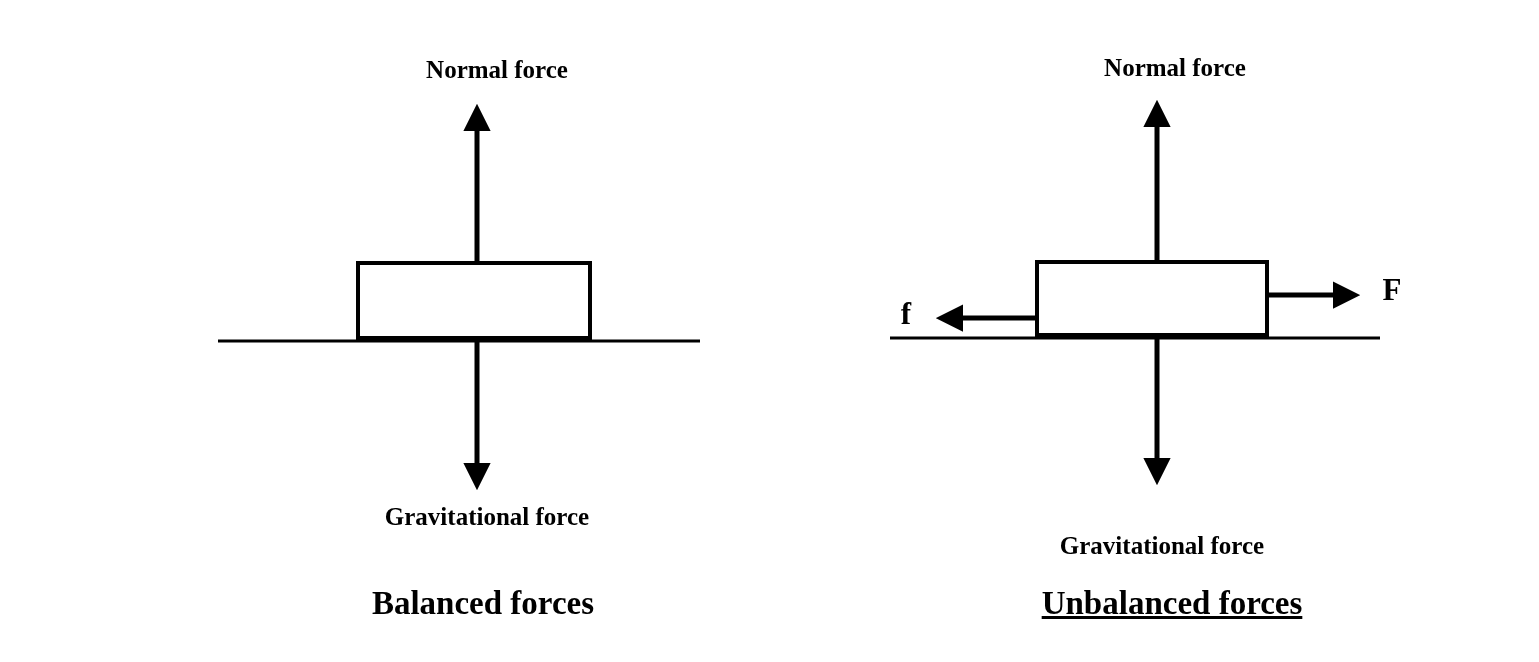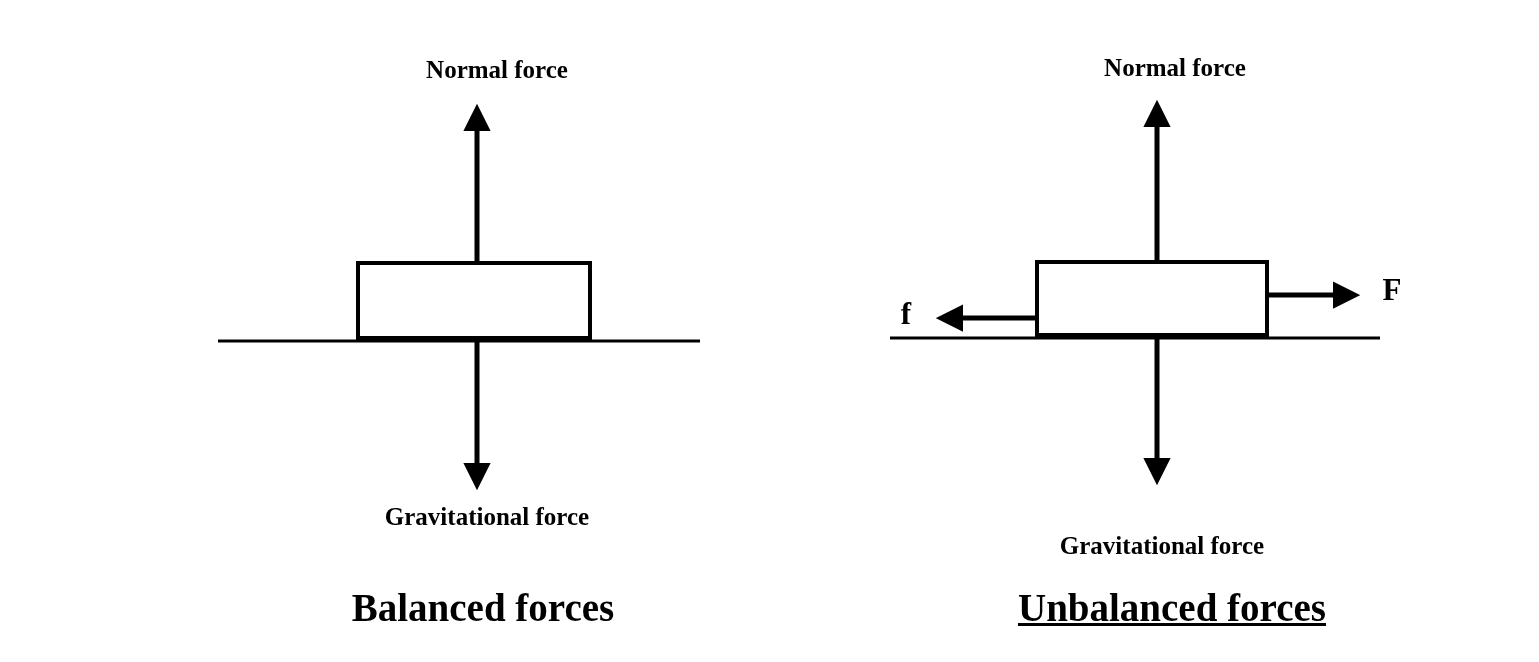--- a/index.html
+++ b/index.html
@@ -27,21 +27,21 @@
   }
   .lbl {
     position: absolute;
     transform: translateX(-50%);
     font-weight: bold;
     white-space: nowrap;
     text-align: center;
   }
   .force-label { font-size: 25px; }
   .symbol-label { font-size: 31px; }
-  .diagram-title { font-size: 39px; text-align: center; }
+  .diagram-title { font-size: 33px; text-align: center; }
 </style>
 </head>
 <body>
 
 <div class="stage">
 
   <svg class="diagram-shapes" width="1539" height="662" viewBox="0 0 1539 662">
     <defs>
       <marker id="arrowhead" viewBox="0 0 10 10" refX="7" refY="5" markerWidth="5.5" markerHeight="5.5" orient="auto-start-reverse">
         <path d="M0,0 L10,5 L0,10 z" fill="#000000"></path>

